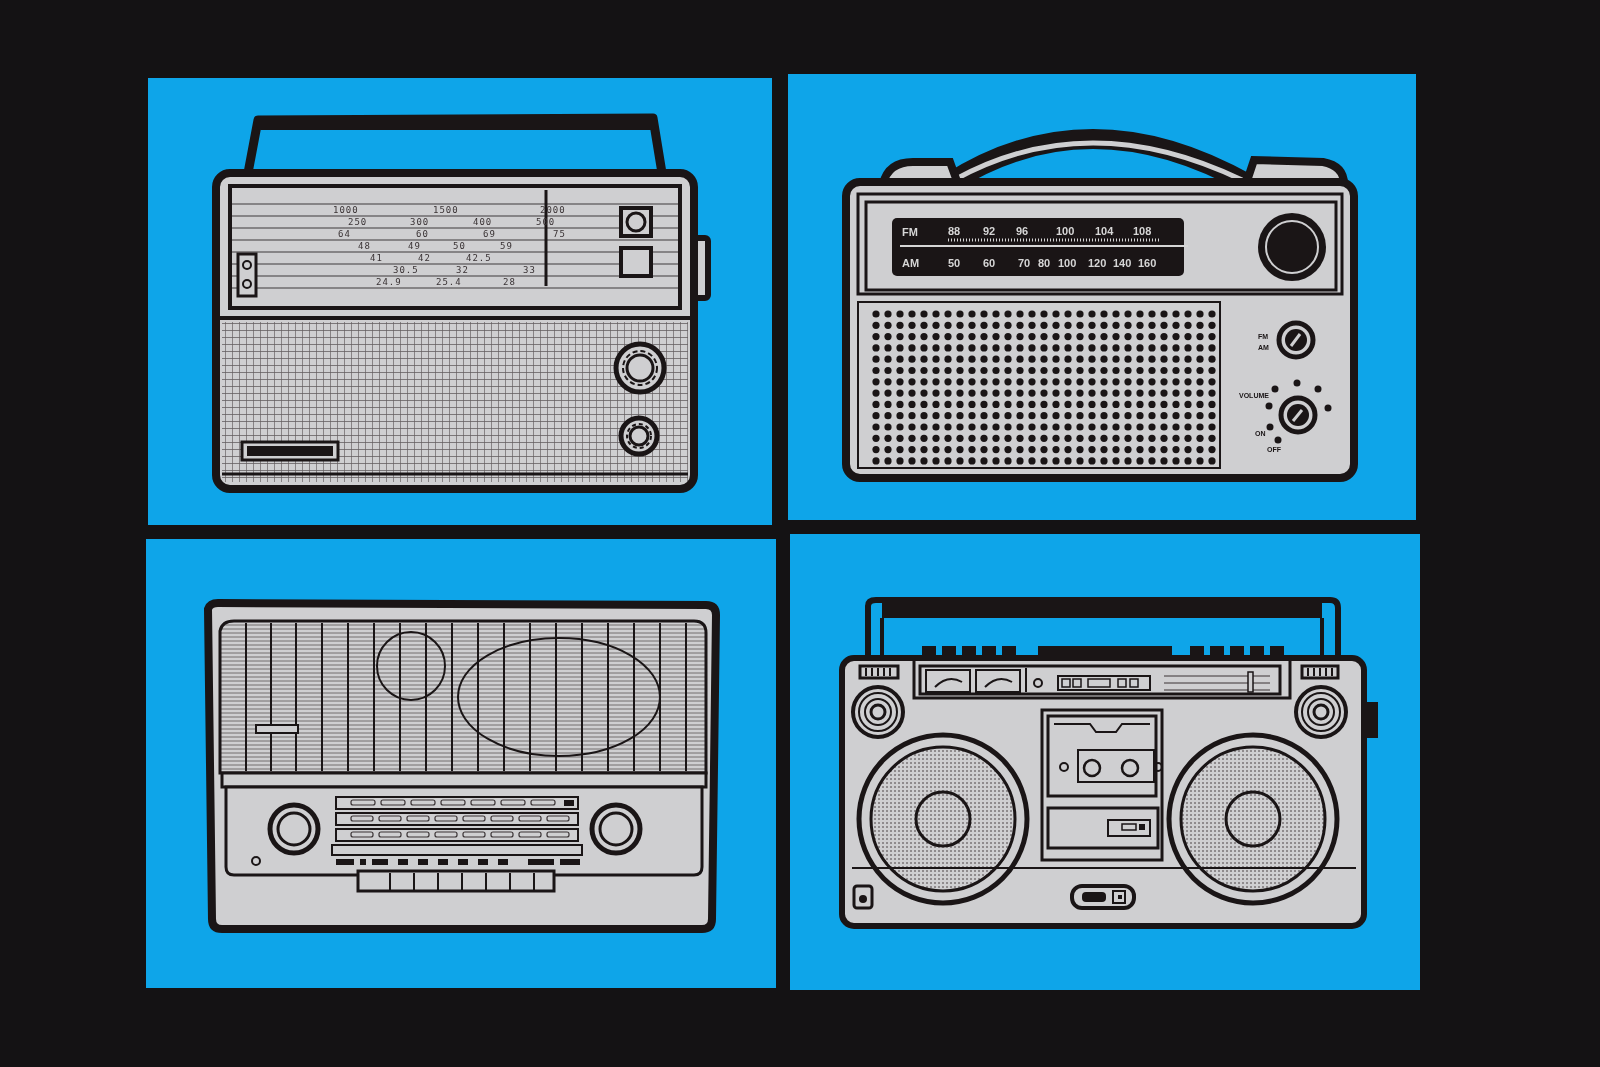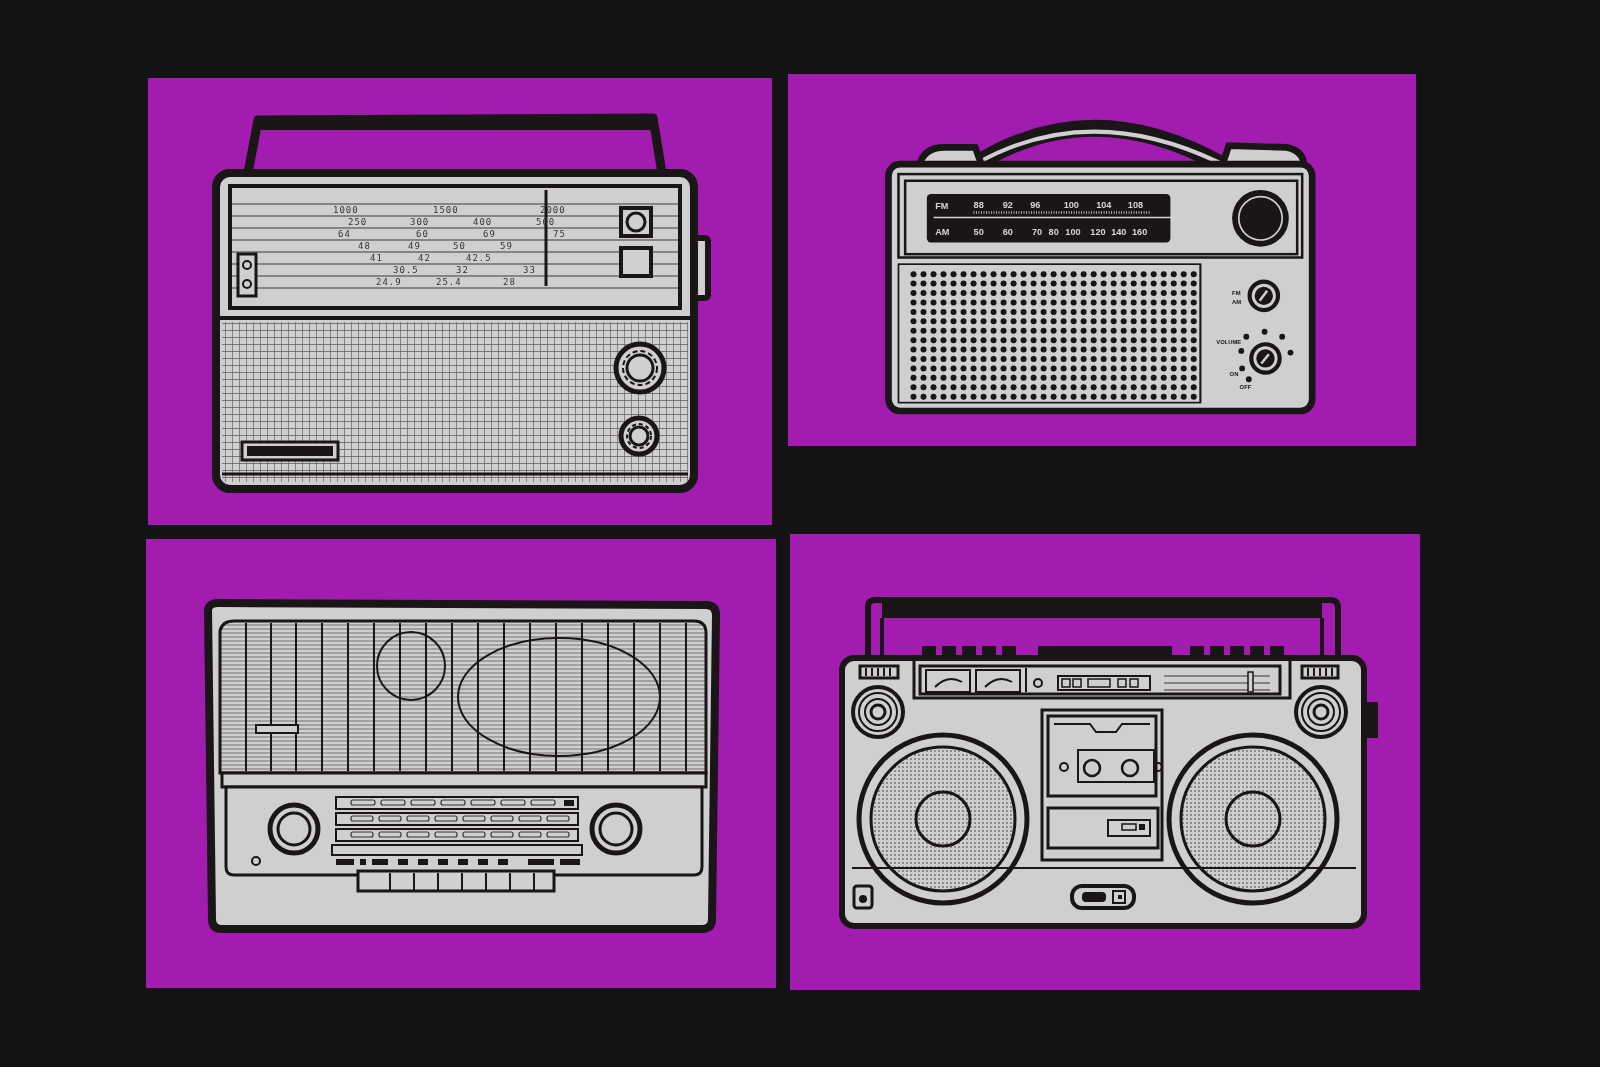--- a/index.html
+++ b/index.html
@@ -1,20 +1,20 @@
 <!DOCTYPE html>
 <html><head>
 <meta charset="utf-8">
 <style>
   html,body{margin:0;padding:0;}
   body{width:1600px;height:1067px;background:#141214;position:relative;overflow:hidden;font-family:"Liberation Sans",sans-serif;}
-  .card{position:absolute;background:#a21caf;overflow:hidden;}
+  .card{position:absolute;background:#0ea5e9;overflow:hidden;}
   .card svg{position:absolute;left:0;top:0;width:100%;height:100%;}
   #c1{left:148px;top:78px;width:624px;height:447px;}
-  #c2{left:788px;top:74px;width:628px;height:372px;}
+  #c2{left:788px;top:74px;width:628px;height:446px;}
   #c3{left:146px;top:539px;width:630px;height:449px;}
   #c4{left:790px;top:534px;width:630px;height:456px;}
   .lbl{font-family:"DejaVu Sans Mono",monospace;}
 </style>
 </head>
 <body>
 
 <div class="card" id="c1">
 
   <svg viewBox="0 0 624 447">

